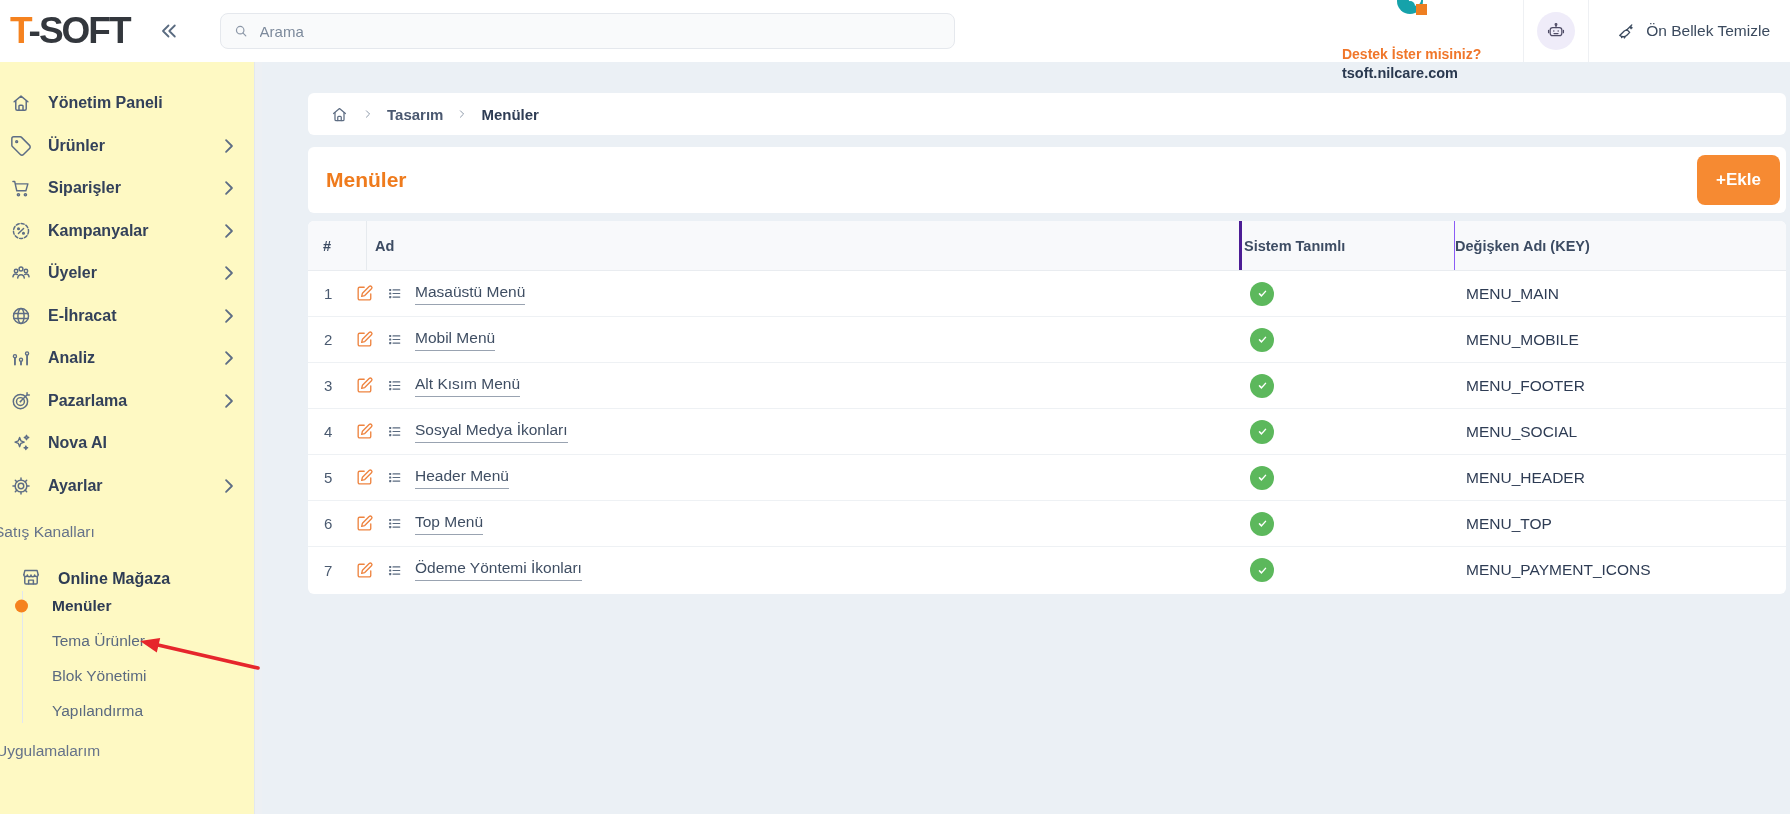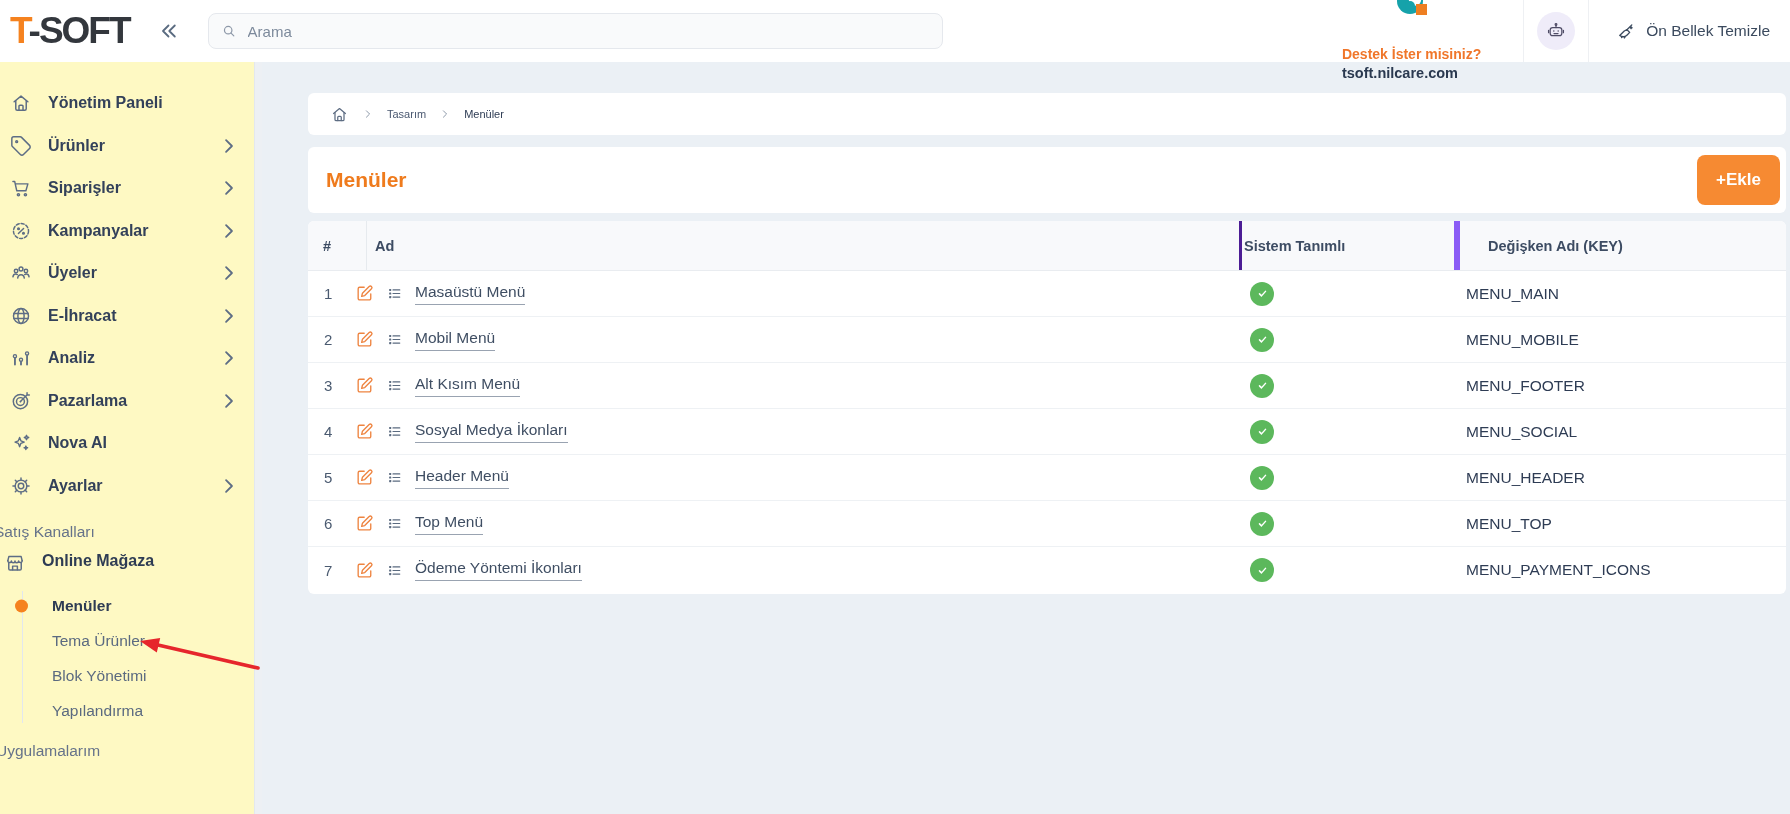--- a/index.html
+++ b/index.html
@@ -4,21 +4,21 @@
 <style>
   * { box-sizing: border-box; }
   body { margin:0; font-family:"Liberation Sans", sans-serif; background:#fff; }
   .stage { position:relative; width:1790px; height:814px; background:#fff; overflow:hidden; }
 
   
   .topbar { position:absolute; top:0; left:0; width:100%; height:62px; background:#fff; display:flex; align-items:center; z-index:3; }
   .logo { margin-left:10px; font-size:37px; font-weight:700; letter-spacing:-2px; color:#33373d; cursor:pointer; white-space:nowrap; }
   .logo .t { color:#f5821f; }
   .collapse-btn { margin-left:27px; width:24px; height:24px; color:#5a6b80; cursor:pointer; flex:0 0 auto; }
-  .search { margin-left:27px; width:735px; height:36px; background:#f9fafb; border:1px solid #e5e8ed; border-radius:8px; display:flex; align-items:center; padding:0 12px; gap:9px; }
+  .search { margin-left:39px; width:735px; height:36px; background:#f9fafb; border:1px solid #e5e8ed; border-radius:8px; display:flex; align-items:center; padding:0 12px; gap:9px; }
   .search svg { width:16px; height:16px; color:#8d98a8; flex:0 0 auto; }
   .search input { border:0; background:transparent; outline:none; font-size:15px; color:#55617a; width:100%; font-family:inherit; }
   .search input::placeholder { color:#7d8a9c; }
   .tb-right { margin-left:auto; display:flex; align-items:center; height:100%; }
   .support { display:flex; align-items:center; gap:28px; cursor:pointer;flex-direction:column; }
   .support-logo { width:37px; height:38px; flex:0 0 auto; }
   .support-l1 { font-size:14px; font-weight:700; color:#f0762a; line-height:1.25; }
   .support-l2 { font-size:14.5px; font-weight:700; color:#2a3950; line-height:1.25; }
   .tb-sep { width:1px; height:62px; background:#eef0f3; margin-left:42px; }
   .robot-btn { margin:0 13px; width:38px; height:38px; border-radius:50%; background:#efecf9; display:flex; align-items:center; justify-content:center; cursor:pointer; }
@@ -31,49 +31,49 @@
   
   .sidebar { position:absolute; top:62px; left:0; width:262px; bottom:0; background:#fef9c3; overflow:hidden; z-index:2; }
   .sidebar::after { content:''; position:absolute; right:0; top:0; bottom:0; width:7px; background:#edf0f4; border-left:1px solid #e3e8ee; }
   .nav { padding-top:20px; }
   .nav-item { display:flex; align-items:center; height:42.5px; padding-left:10px; gap:16px; color:#33415a; font-size:16px; font-weight:600; cursor:pointer; }
   .nav-item svg { width:22px; height:22px; color:#5d6d85; flex:0 0 auto; }
   .chev { margin-left:auto; margin-right:22px; width:13px; height:13px; color:#6b7a90; flex:0 0 auto; }
   .side-section { color:#66738a; font-size:15.5px; font-weight:400; height:24px; display:flex; align-items:center; }
   .sec-sales { margin:13px 0 0 -6px; }
   .sec-apps { margin:11px 0 0 -4px; }
-  .store-item { height:36px; margin-top:8px; display:flex; align-items:flex-start; padding-left:4px; gap:16px; font-weight:700; color:#2e3c54; font-size:16px; cursor:pointer; }
+  .store-item { height:36px; margin-top:8px; display:flex; align-items:flex-end; padding-left:20px; gap:16px; font-weight:700; color:#2e3c54; font-size:16px; cursor:pointer; }
   .store-item svg { width:22px; height:22px; color:#5d6d85; flex:0 0 auto; }
   .submenu { position:relative; }
   .submenu::before { content:''; position:absolute; left:22px; top:3px; bottom:5px; width:1px; background:#e2e7ee; }
   .sub-item { height:35px; display:flex; align-items:center; padding-left:52px; font-size:15.5px; color:#5b6a80; position:relative; cursor:pointer; }
   .sub-item.active { color:#2e3c54; font-weight:700; }
   .sub-item.active::before { content:''; position:absolute; left:15px; top:50%; transform:translateY(-50%); width:13px; height:13px; border-radius:50%; background:#f5821f; }
   .menu-arrow { position:absolute; left:136px; top:634px; width:126px; height:40px; z-index:6; pointer-events:none; }
 
   
   .main { position:absolute; left:262px; top:62px; right:0; bottom:0; background:#ebf0f5; padding:31px 4px 0 46px; }
   .card { background:#fff; border-radius:6px; }
   .breadcrumb { height:42px; display:flex; align-items:center; padding:0 22px; gap:13px; }
   .crumb-home { width:19px; height:19px; color:#5f6e84; cursor:pointer; flex:0 0 auto; }
   .crumb-sep { width:12px; height:12px; color:#8d99a9; flex:0 0 auto; }
-  .crumb { font-size:11px; font-weight:400; color:#4a5870; cursor:pointer; }
+  .crumb { font-size:15px; font-weight:700; color:#4a5870; cursor:pointer; }
   .crumb.current { color:#2e3c54; cursor:default; }
 
   .titlebar { margin-top:12px; height:66px; display:flex; align-items:center; padding:0 4px 0 18px; }
   .page-title { font-size:21px; color:#ef7b1d; font-weight:600; }
   .add-btn { margin-left:auto; margin-right:2px; height:50px; padding:0 19px; background:#f68a32; color:#fff; border:none; border-radius:8px; font-size:17px; font-weight:600; font-family:inherit; cursor:pointer; }
 
   .tablecard { margin-top:8px; overflow:hidden; padding-bottom:1px; }
   .thead { display:grid; grid-template-columns:58px 1fr 215px 332px; height:50px; background:#f8f9fb; border-bottom:1px solid #e9ecf0; }
   .th { display:flex; align-items:center; font-size:14.5px; font-weight:700; color:#3d4c63; }
   .th-idx { padding-left:15px; }
   .th-name { border-left:1px solid #e6eaee; padding-left:8px; }
   .th-sys  { border-left:3px solid #4c1d95; padding-left:2px; }
-  .th-key  { border-left:6px solid #8b5cf6; padding-left:28px; }
+  .th-key  { border-left:1px solid #8b5cf6; padding-left:0; }
   .trow { display:grid; grid-template-columns:58px 1fr 215px 332px; height:46px; border-bottom:1px solid #eef1f4; align-items:center; }
   .trow:last-child { border-bottom:none; }
   .td-num { padding-left:16px; font-size:15px; color:#4a5a70; }
   .td-name { display:flex; align-items:center; gap:13px; }
   .edit-btn { margin-left:-11px; width:19px; height:19px; color:#ee8440; cursor:pointer; flex:0 0 auto; }
   .list-ic { width:15px; height:15px; color:#5b6b80; cursor:pointer; flex:0 0 auto; }
   .name-link { display:inline-block; font-size:15.5px; color:#3f4e63; text-decoration:none; border-bottom:1px solid #99a3b1; padding-bottom:3px; cursor:pointer; }
   .td-check { padding-left:11px; }
   .check { width:24px; height:24px; border-radius:50%; background:#5cb85c; display:flex; align-items:center; justify-content:center; }
   .check svg { width:15px; height:15px; }

